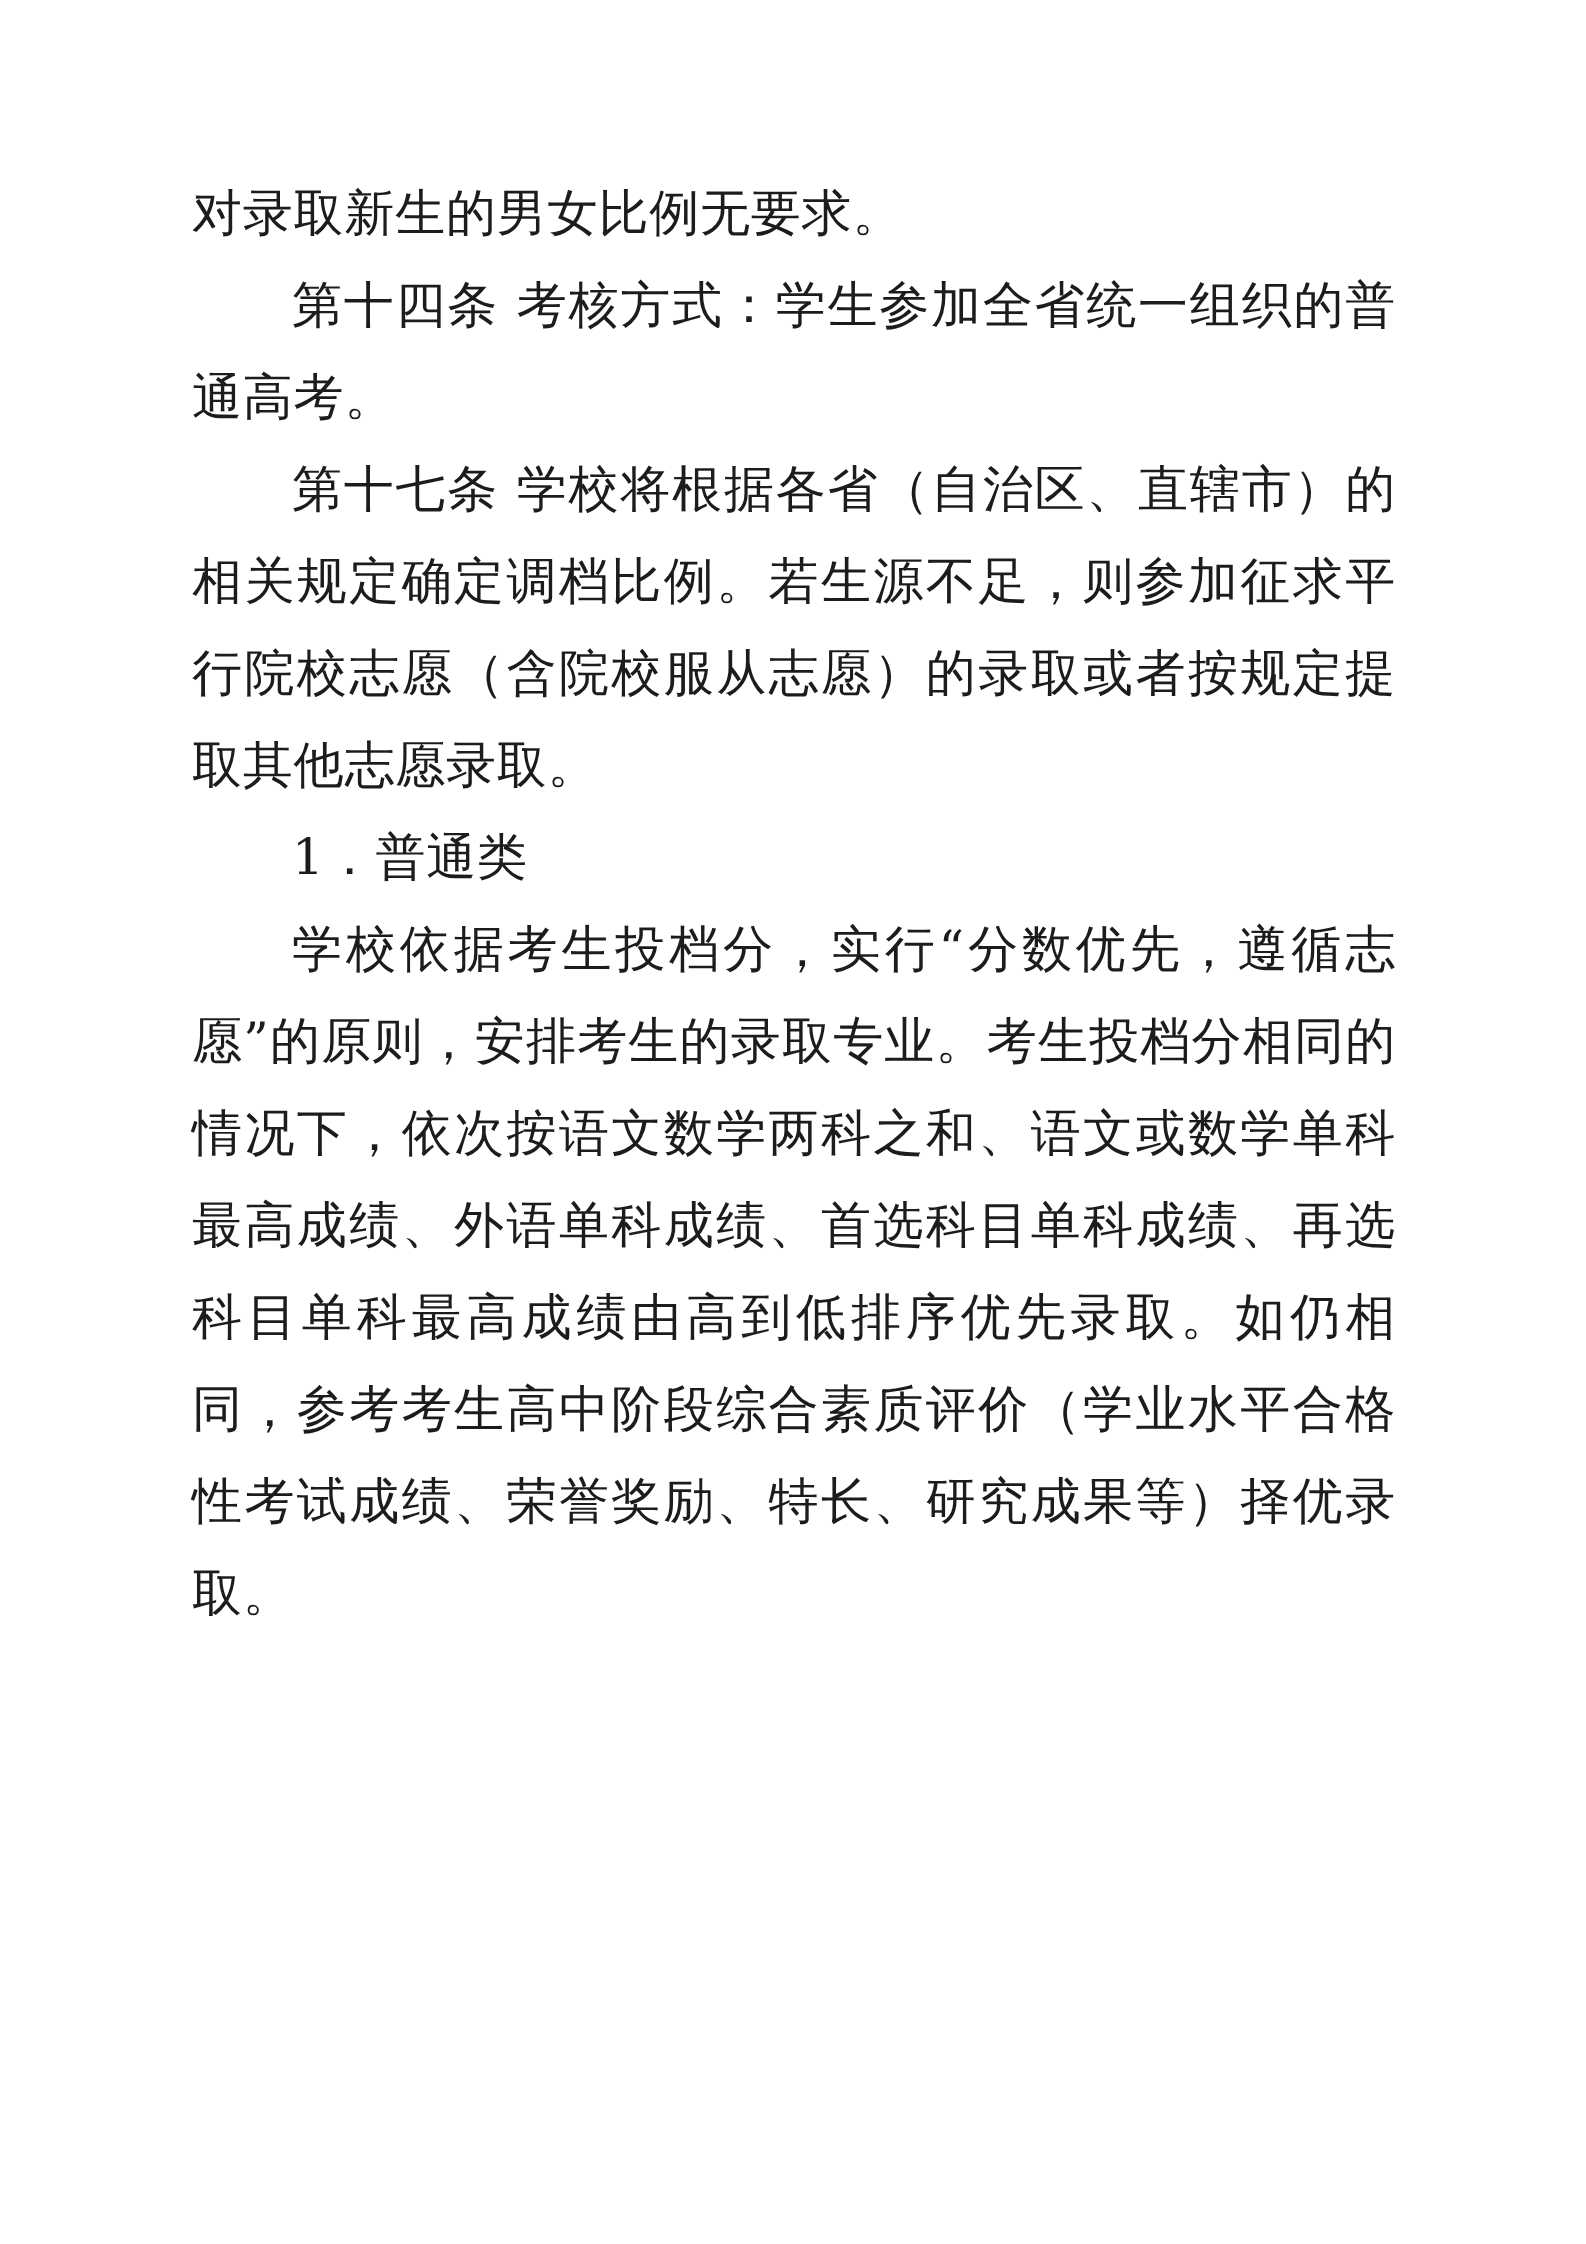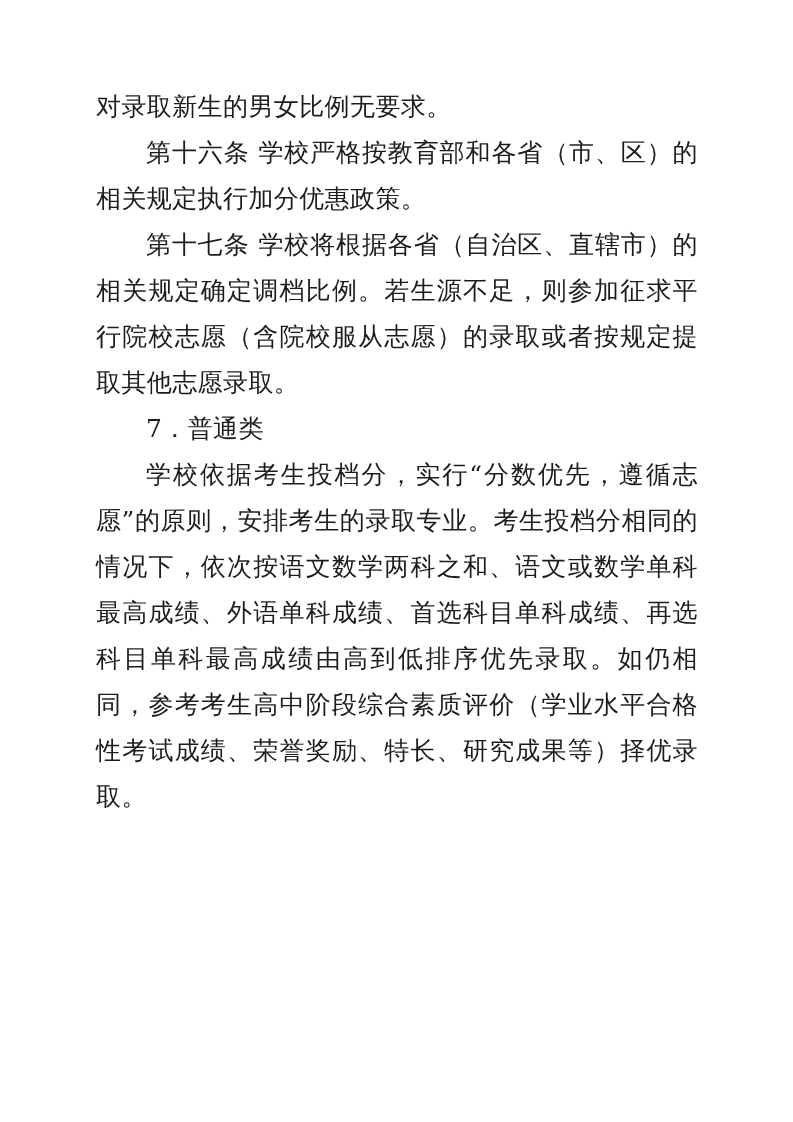--- a/index.html
+++ b/index.html
@@ -67,26 +67,26 @@
 </style>
 </head>
 <body>
 
 <div id="page">
 
   <div id="text-column">
 
     <p class="para no-indent">对录取新生的男女比例无要求。</p>
 
+    <p class="para indent">第十四条  考核方式：学生参加全省统一组织的普通高考。</p>
 
 
-    <p class="para indent">第十六条  学校严格按教育部和各省（市、区）的相关规定执行加分优惠政策。</p>
 
     <p class="para indent">第十七条  学校将根据各省（自治区、直辖市）的相关规定确定调档比例。若生源不足，则参加征求平行院校志愿（含院校服从志愿）的录取或者按规定提取其他志愿录取。</p>
 
 
-    <p class="para indent short">7．普通类</p>
+    <p class="para indent short">1．普通类</p>
 
     <p class="para indent">学校依据考生投档分，实行“分数优先，遵循志愿”的原则，安排考生的录取专业。考生投档分相同的情况下，依次按语文数学两科之和、语文或数学单科最高成绩、外语单科成绩、首选科目单科成绩、再选科目单科最高成绩由高到低排序优先录取。如仍相同，参考考生高中阶段综合素质评价（学业水平合格性考试成绩、荣誉奖励、特长、研究成果等）择优录取。</p>
 
   </div>
 
 </div>
 
 </body></html>

